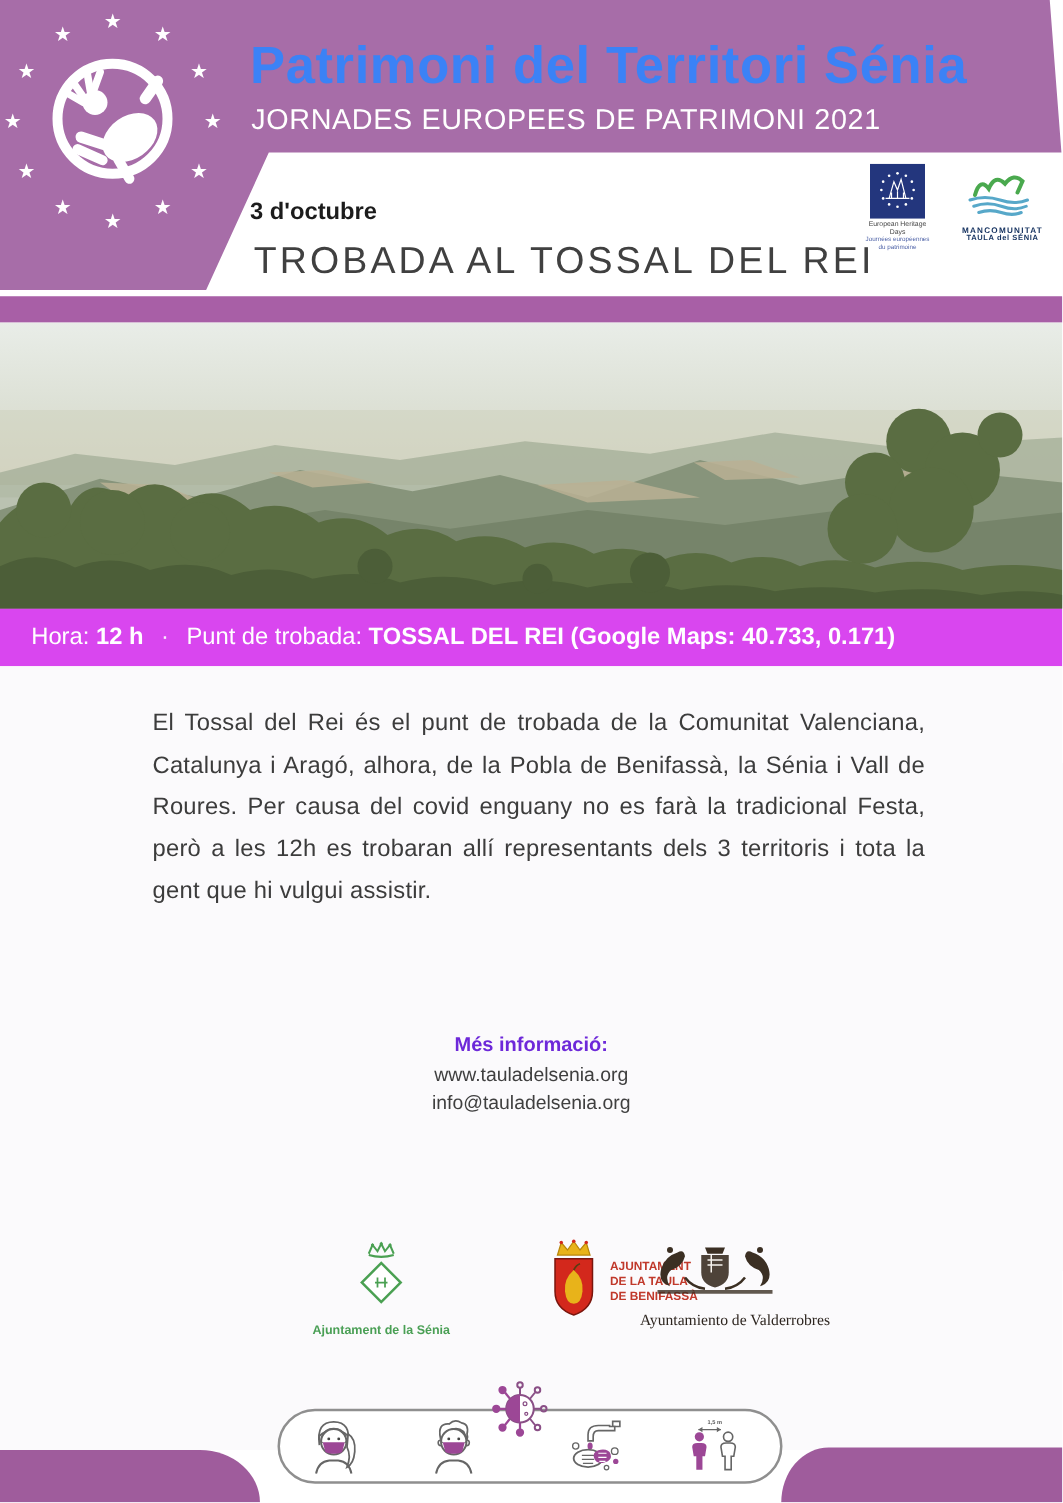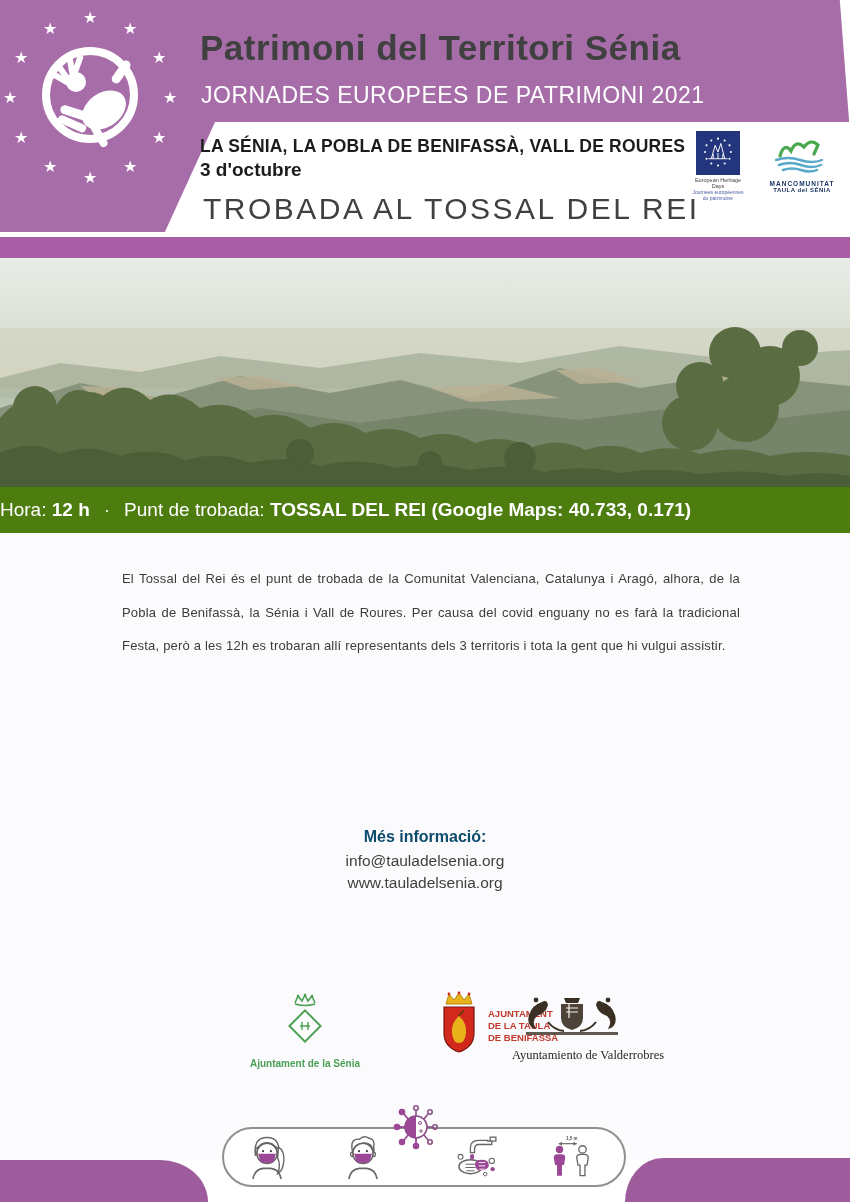--- a/index.html
+++ b/index.html
@@ -4,47 +4,47 @@
 <style>
   html,body{margin:0;padding:0;background:#ffffff;}
   .poster{position:relative;width:850px;height:1202px;margin:0 auto;background:#ffffff;overflow:hidden;
           font-family:"Liberation Sans","DejaVu Sans",sans-serif;}
   
   .header{position:absolute;left:0;top:0;width:850px;height:232px;}
   .header-purple{position:absolute;left:0;top:0;width:850px;height:232px;background:#a76da8;
       clip-path:polygon(0 0,98.8% 0,99.9% 52.6%,25.3% 52.6%,19.4% 100%,0 100%);}
   .eu-logo{position:absolute;left:0;top:8px;width:190px;height:190px;}
   .eu-star{position:absolute;color:#ffffff;font-size:16px;line-height:16px;}
-  .main-title{position:absolute;left:200px;top:28px;width:620px;margin:0;color:#404040;
-      font-size:35px;font-weight:700;letter-spacing:.5px;}
+  .main-title{position:absolute;left:200px;top:28px;width:620px;margin:0;color:#3b82f6;
+      font-size:42px;font-weight:700;letter-spacing:.5px;}
   .sub-title{position:absolute;left:201px;top:82px;color:#ffffff;font-size:23px;font-weight:400;letter-spacing:.5px;}
   .loc-line{position:absolute;left:200px;top:136px;color:#1c1c1c;font-size:17.5px;font-weight:800;letter-spacing:.2px;}
   .date-line{position:absolute;left:200px;top:159px;color:#1c1c1c;font-size:19px;font-weight:800;}
   .event-title{position:absolute;left:203px;top:192px;color:#404040;font-size:30px;font-weight:300;letter-spacing:2.5px;}
   
   .ehd{position:absolute;left:688px;top:131px;width:60px;text-align:center;}
   .ehd-square{width:44px;height:44px;margin:0 auto;display:block;}
   .ehd-cap1{font-size:5.5px;color:#444;margin-top:2px;}
   .ehd-cap2,.ehd-cap3{font-size:5px;color:#4a5fa5;}
   .manc{position:absolute;left:762px;top:136px;width:80px;text-align:center;}
   .manc-cap1{font-size:6.5px;font-weight:700;color:#13305e;letter-spacing:1px;}
   .manc-cap2{font-size:6px;font-weight:700;color:#13305e;letter-spacing:.5px;}
   
   .strip{position:absolute;left:0;top:237px;width:850px;height:21px;background:#a85fa6;}
   .photo{position:absolute;left:0;top:258px;width:850px;height:229px;}
-  .infobar{position:absolute;left:0;top:487px;width:850px;height:46px;background:#4d7c0f;color:#fff;
-      font-size:19px;line-height:46px;box-sizing:border-box;white-space:nowrap;}
+  .infobar{position:absolute;left:0;top:487px;width:850px;height:46px;background:#d946ef;color:#fff;
+      font-size:19px;line-height:46px;padding-left:25px;box-sizing:border-box;white-space:nowrap;}
   .infobar b{font-weight:700;}
   .infobar .dot{display:inline-block;margin:0 14px;opacity:.9;}
   
   .content-bg{position:absolute;left:0;top:533px;width:850px;height:627px;background:#fbfafc;}
   .paragraph{position:absolute;left:122px;top:562px;width:618px;margin:0;color:#3c3c3c;
-      font-size:13px;line-height:33.5px;text-align:justify;letter-spacing:.2px;}
+      font-size:19px;line-height:33.5px;text-align:justify;letter-spacing:.2px;}
   .moreinfo{position:absolute;left:0;top:828px;width:850px;text-align:center;color:#333;}
-  .moreinfo-h{font-size:16px;font-weight:800;margin-bottom:4px;color:#0c4a6e;}
+  .moreinfo-h{font-size:16px;font-weight:800;margin-bottom:4px;color:#6d28d9;}
   .moreinfo-line{font-size:15.5px;line-height:22px;color:#3f3f3f;text-decoration:none;display:block;}
   .organitza-h{position:absolute;left:0;top:957px;width:850px;text-align:center;
       font-size:16.5px;font-weight:800;color:#2b2b2b;}
   .org-senia{position:absolute;left:240px;top:992px;width:130px;text-align:center;}
   .org-senia-cap{font-size:10px;color:#4a9f55;font-weight:700;margin-top:4px;}
   .org-pobla{position:absolute;left:438px;top:990px;width:130px;}
   .org-pobla-cap{position:absolute;left:50px;top:18px;font-size:9.5px;font-weight:800;color:#c0392b;line-height:12px;}
   .org-vald{position:absolute;left:512px;top:992px;width:160px;}
   .org-vald-cap{font-family:"Liberation Serif","DejaVu Serif",serif;font-size:12.5px;color:#2e2620;margin-top:2px;}
   
@@ -90,21 +90,20 @@
           <rect x="52" y="62" width="22" height="6" rx="3" transform="rotate(30 52 62)"></rect>
           <rect x="58" y="52" width="22" height="6" rx="3" transform="rotate(55 58 52)"></rect>
           <rect x="72" y="46" width="22" height="6" rx="3" transform="rotate(80 72 46)"></rect>
           <rect x="84" y="48" width="20" height="6" rx="3" transform="rotate(110 84 48)"></rect>
         </g>
       </svg>
     </div>
 
     <h1 class="main-title">Patrimoni del Territori Sénia</h1>
     <div class="sub-title">JORNADES EUROPEES DE PATRIMONI 2021</div>
-    <div class="loc-line">LA SÉNIA, LA POBLA DE BENIFASSÀ, VALL DE ROURES</div>
     <div class="date-line">3 d'octubre</div>
     <div class="event-title">TROBADA AL TOSSAL DEL REI</div>
 
     <div class="ehd">
       <svg class="ehd-square" viewBox="0 0 46 46">
         <rect width="46" height="46" fill="#23367d"></rect>
         <g fill="#ffffff">
           <circle cx="23" cy="8" r="1.1"></circle>
             <circle cx="30" cy="10" r="1.1"></circle>
             <circle cx="35" cy="15" r="1.1"></circle>
@@ -187,22 +186,22 @@
 
   <div class="infobar">
     <span>Hora:</span>&nbsp;<b>12 h</b><span class="dot">·</span><span>Punt de trobada:</span>&nbsp;<b>TOSSAL DEL REI (Google Maps: 40.733, 0.171)</b>
   </div>
 
   <div class="content-bg"></div>
   <p class="paragraph">El Tossal del Rei és el punt de trobada de la Comunitat Valenciana, Catalunya i Aragó, alhora, de la Pobla de Benifassà, la Sénia i Vall de Roures. Per causa del covid enguany no es farà la tradicional Festa, però a les 12h es trobaran allí representants dels 3 territoris i tota la gent que hi vulgui assistir.</p>
 
   <div class="moreinfo">
     <div class="moreinfo-h">Més informació:</div>
+    <a class="moreinfo-line" href="#">www.tauladelsenia.org</a>
     <a class="moreinfo-line" href="#">info@tauladelsenia.org</a>
-    <a class="moreinfo-line" href="#">www.tauladelsenia.org</a>
   </div>
 
 
   <div class="org-senia">
     <svg width="52" height="58" viewBox="0 0 52 58">
       <path d="M16,11 L19,4 L23,9 L26,3 L29,9 L33,4 L36,11" fill="none" stroke="#4aa052" stroke-width="1.6"></path>
       <circle cx="19" cy="4" r="1.3" fill="#4aa052"></circle>
         <circle cx="26" cy="3" r="1.3" fill="#4aa052"></circle>
         <circle cx="33" cy="4" r="1.3" fill="#4aa052"></circle>
       <path d="M16,12 q10,3 20,0" fill="none" stroke="#4aa052" stroke-width="1.6"></path>

